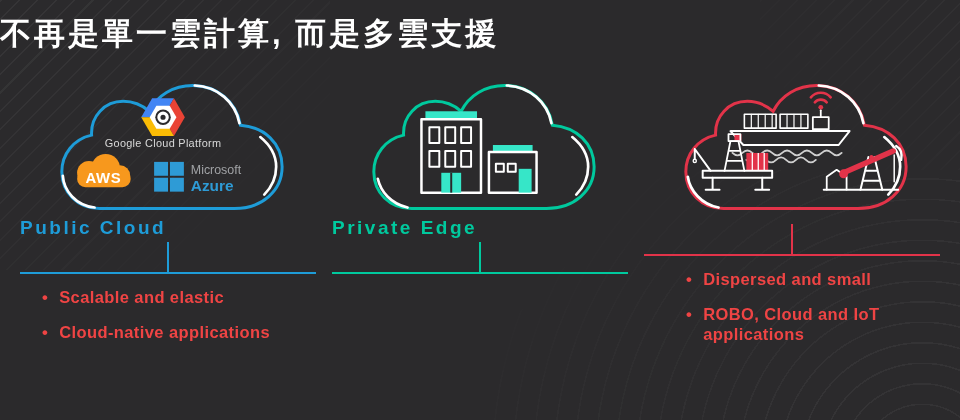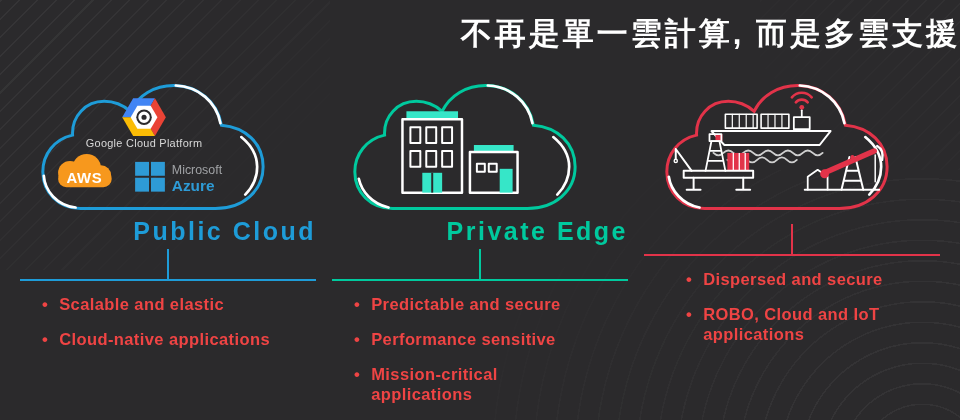--- a/index.html
+++ b/index.html
@@ -11,33 +11,33 @@
     background:repeating-linear-gradient(135deg,rgba(255,255,255,0.05) 0 1.5px,transparent 1.5px 13px);
     -webkit-mask-image:linear-gradient(135deg,#000 10%,transparent 80%);
             mask-image:linear-gradient(135deg,#000 10%,transparent 80%);}
   .bg-stripes.right{left:auto;right:0;width:200px;height:170px;opacity:.6;
     -webkit-mask-image:linear-gradient(225deg,#000 5%,transparent 80%);
             mask-image:linear-gradient(225deg,#000 5%,transparent 80%);}
   .bg-circles{position:absolute;right:0;bottom:0;width:470px;height:250px;pointer-events:none;
     background:repeating-radial-gradient(circle at 92% 118%,transparent 0 19px,rgba(255,255,255,0.045) 19px 20.5px);
     -webkit-mask-image:linear-gradient(315deg,#000 20%,transparent 85%);
             mask-image:linear-gradient(315deg,#000 20%,transparent 85%);}
-  .title{position:relative;text-align:right;color:#fff;font-weight:bold;
+  .title{position:relative;text-align:left;color:#fff;font-weight:bold;
          font-size:31px;letter-spacing:3px;padding-top:13px;margin:0;}
   .columns{position:relative;display:flex;justify-content:space-between;
            padding:0 20px;margin-top:16px;}
   .column{width:296px;--accent:#888;}
-  .cloud-wrap{height:150px;display:flex;}
+  .cloud-wrap{height:150px;display:flex;justify-content:center;}
   svg.cloud{width:258px;height:150px;display:block;}
   .cloud-outline{fill:none;stroke:var(--accent);stroke-width:3;stroke-linecap:round;}
   .hl{fill:none;stroke:#fff;stroke-width:2.7;stroke-linecap:round;}
   .ws{fill:none;stroke:#fff;stroke-linecap:round;stroke-linejoin:round;}
   .wg{fill:none;stroke:#CFCFCF;stroke-linecap:round;}
   .rs{fill:none;stroke:var(--red,#E23349);stroke-linecap:round;}
-  .cloud-label{text-align:right;font-size:25px;font-weight:bold;letter-spacing:2.5px;
+  .cloud-label{text-align:left;font-size:19px;font-weight:bold;letter-spacing:2.5px;
                color:var(--accent);margin-top:-4px;}
   .connector{width:2px;height:30px;background:var(--accent);margin:3px auto 0;}
   .rule{height:2px;background:var(--accent);}
   ul.bullets{list-style:none;margin:13px 0 0;padding:0 0 0 22px;}
   ul.bullets li{color:#ef4444;font-size:16.5px;font-weight:bold;letter-spacing:.4px;
                 line-height:1.22;margin-bottom:15px;display:flex;}
   ul.bullets li::before{content:"•";margin-right:11px;flex:none;}
   ul.bullets li span{display:block;}
   .col-2 ul.bullets li span,.col-3 ul.bullets li span{max-width:212px;}
   .col-3 ul.bullets{padding-left:42px;}
@@ -132,31 +132,20 @@
             <rect x="76" y="41" width="48" height="41" class="ws" stroke-width="2.5"></rect>
             <rect x="83" y="53" width="8" height="8" class="ws" stroke-width="2"></rect>
             <rect x="95" y="53" width="8" height="8" class="ws" stroke-width="2"></rect>
             <rect x="106" y="58" width="13" height="24" fill="var(--teal)"></rect>
           </g>
         </svg>
       </div>
       <div class="cloud-label">Private Edge</div>
       <div class="connector"></div>
       <div class="rule"></div>
-      <ul class="bullets">
-        <li>
-            <span>Predictable and secure</span>
-          </li>
-        <li>
-            <span>Performance sensitive</span>
-          </li>
-        <li>
-            <span>Mission-critical applications</span>
-          </li>
-      </ul>
     </div>
 
     <div class="column col-3" style="--accent: #E23349;">
       <div class="cloud-wrap">
         <svg class="cloud" viewBox="0 0 260 150">
           <g transform="translate(9,6)">
             <path class="cloud-outline" d="M 52 132 H 188 C 216 132 236 114 236 90 C 236 66 218 50 194 48 C 190 24 170 8 146 8 C 126 8 110 18 102 34 C 95 28 86 24 76 24 C 57 24 43 39 44 58 C 26 62 14 77 14 95 C 14 116 30 132 52 132 Z"></path>
             <path class="hl" d="M 148 8 C 171 9 189 25 193 46"></path>
             <path class="hl" d="M 214 60 C 225 69 230 79 230 90 C 230 101 226 110 218 118"></path>
             <path class="hl" d="M 16 100 C 18 114 30 128 47 131"></path>
@@ -203,21 +192,21 @@
               <path class="ws" stroke-width="1.5" d="M 221 68 V 95"></path>
               <circle cx="198" cy="70" r="2" fill="var(--red)"></circle>
             </g>
           </g>
         </svg>
       </div>
       <div class="connector"></div>
       <div class="rule"></div>
       <ul class="bullets">
         <li>
-            <span>Dispersed and secure</span>
+            <span>Dispersed and small</span>
           </li>
         <li>
             <span>ROBO, Cloud and IoT applications</span>
           </li>
       </ul>
     </div>
 
   </div>
 </div>
 

